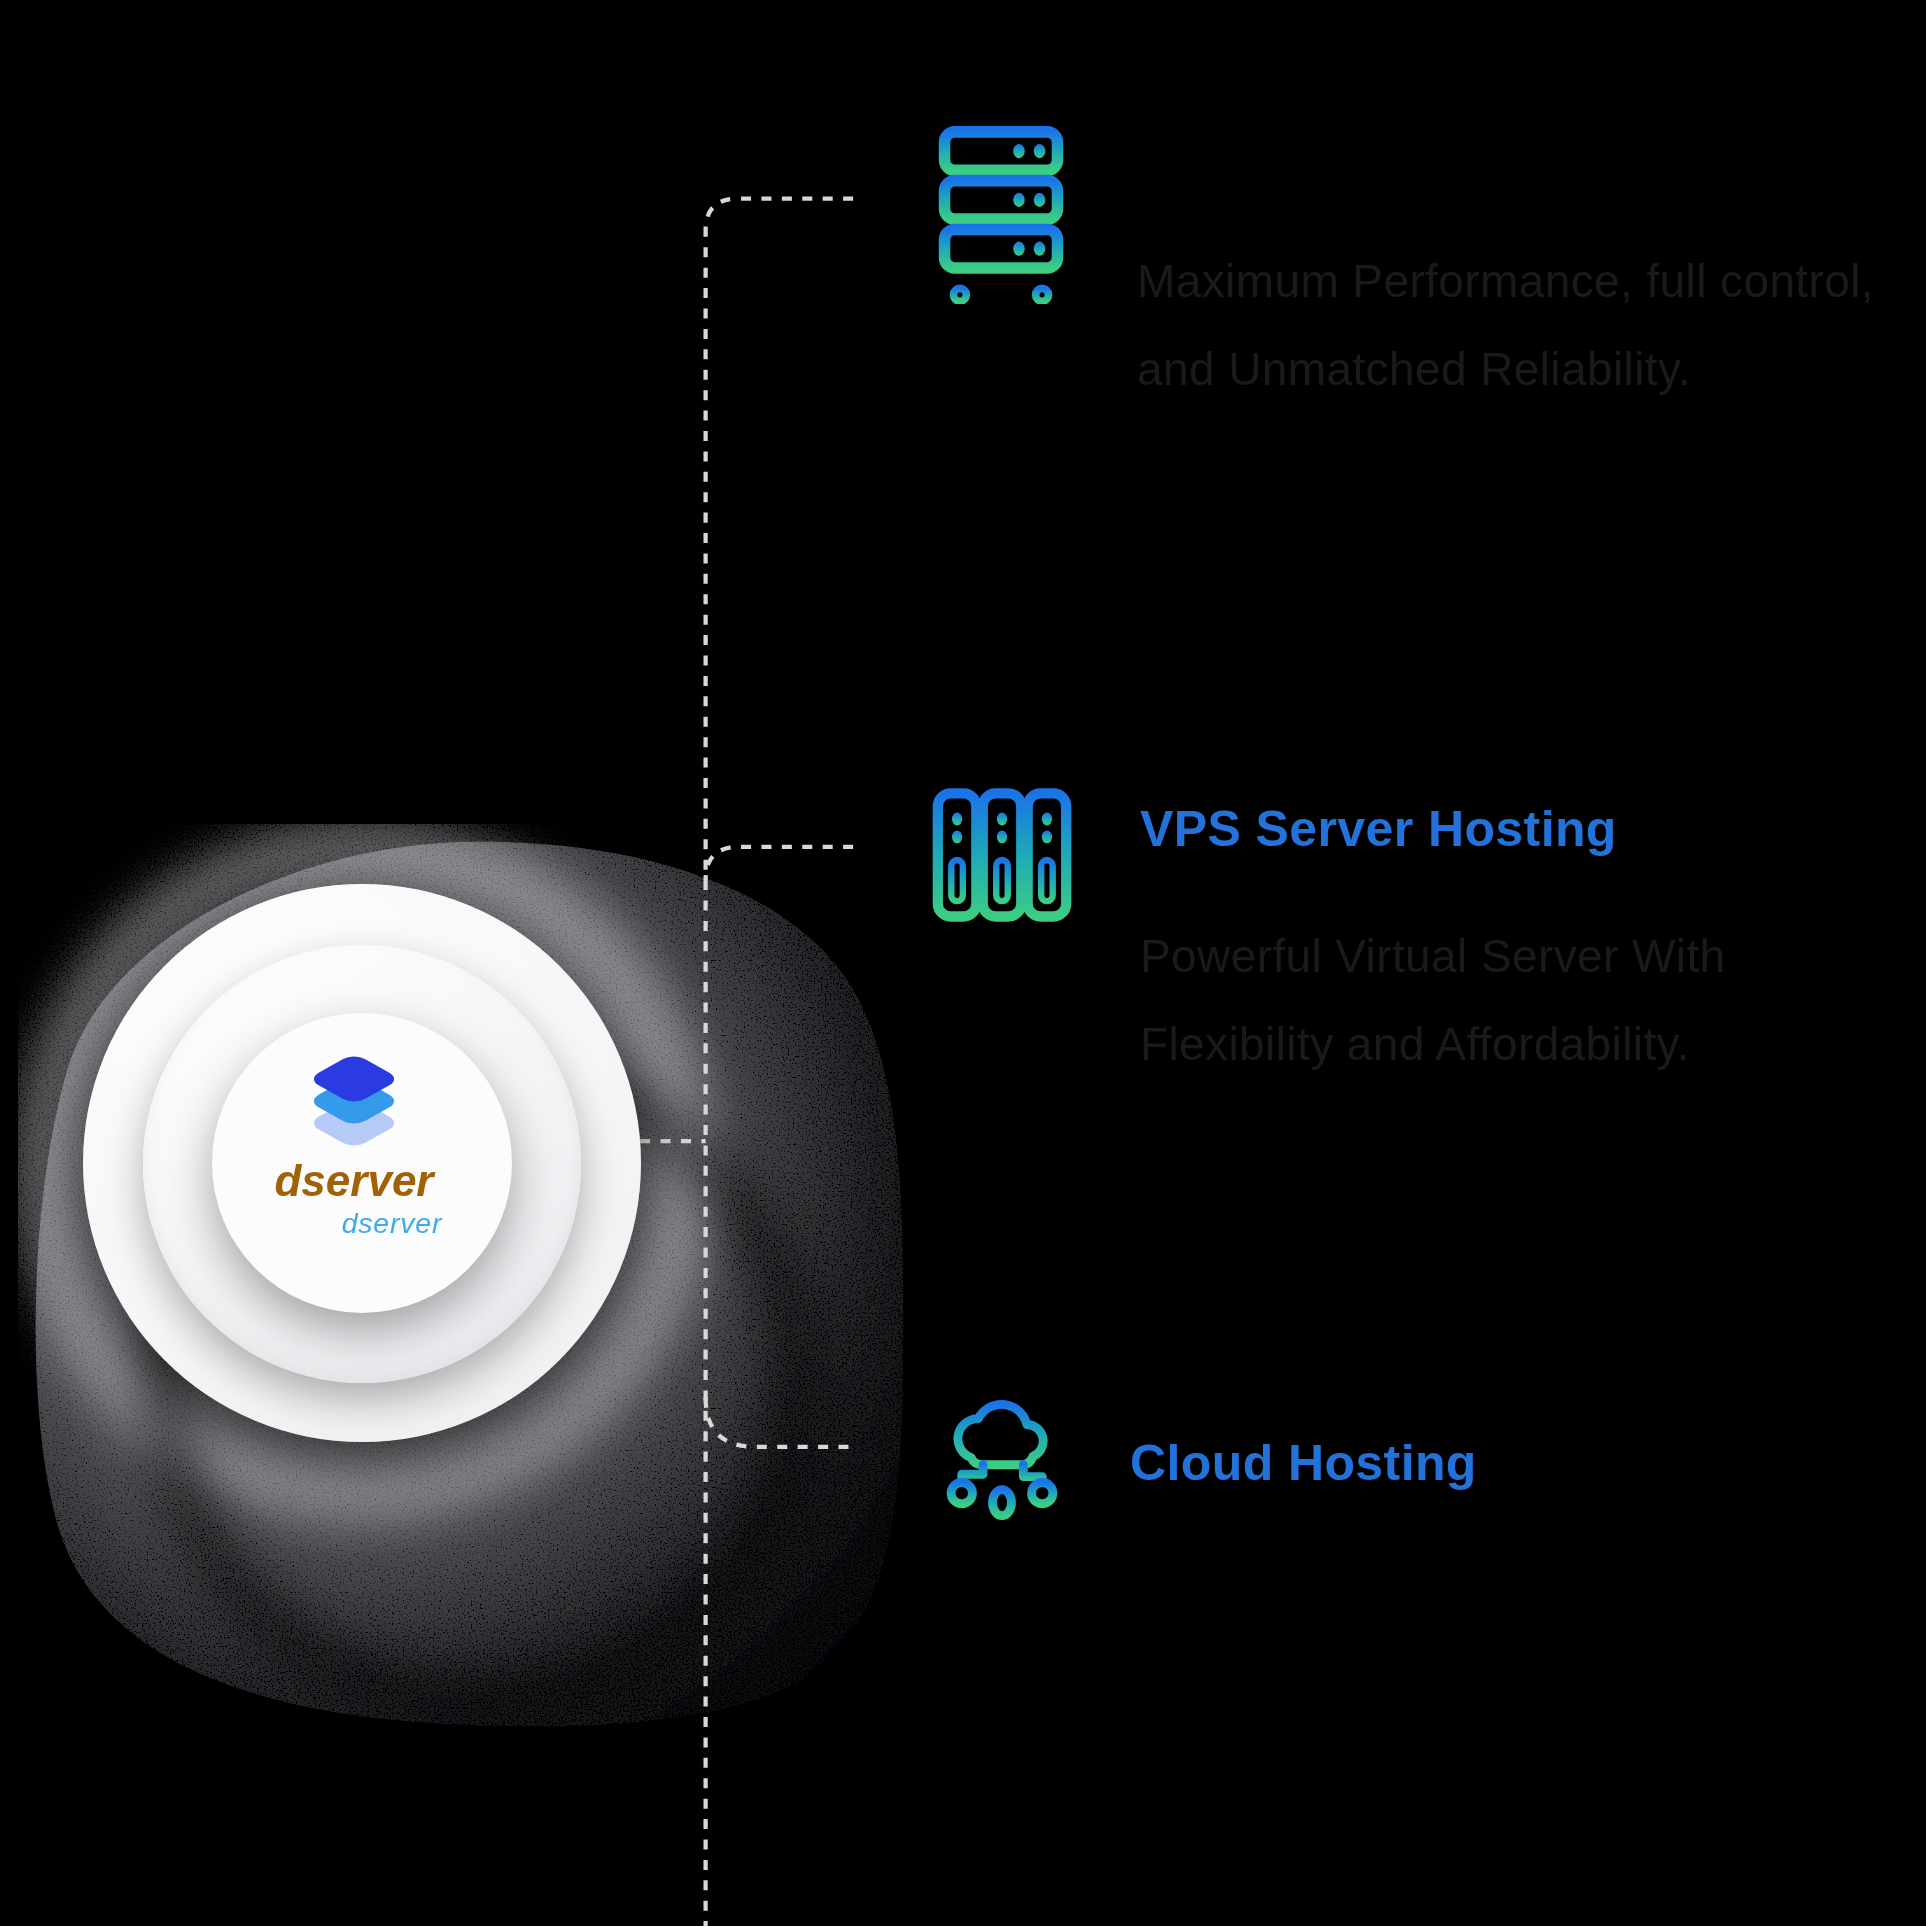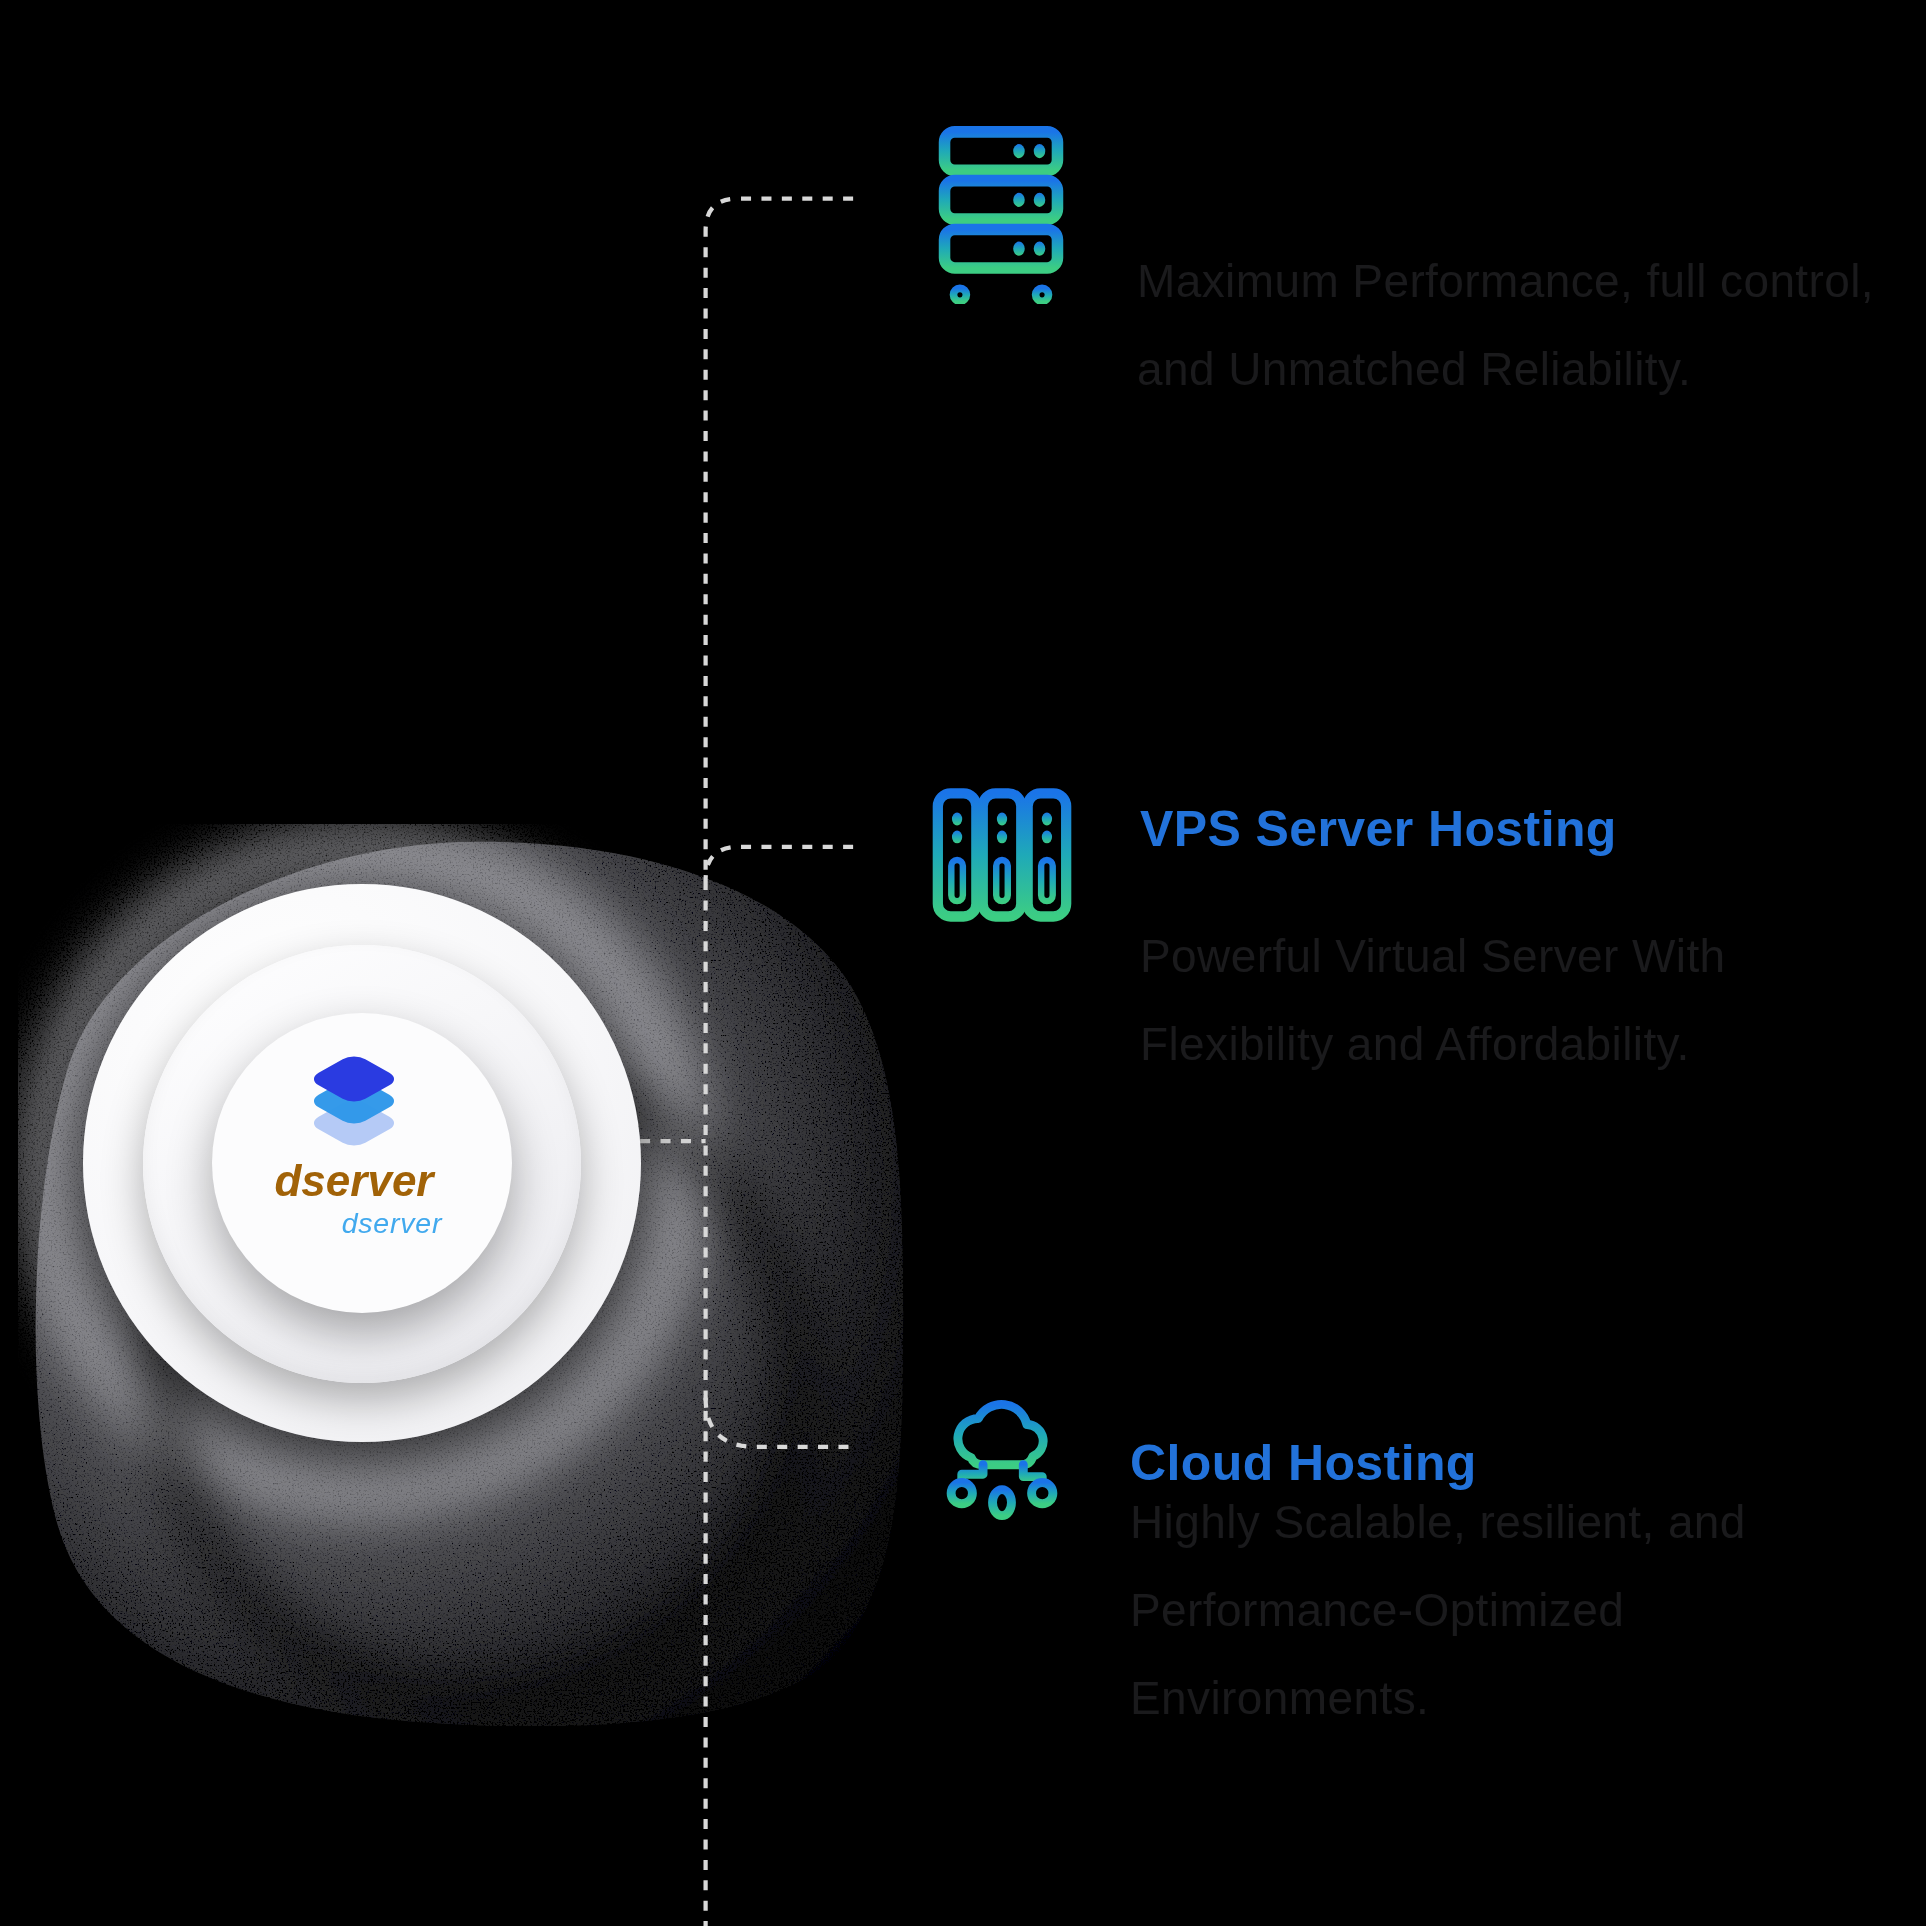--- a/index.html
+++ b/index.html
@@ -168,18 +168,15 @@
       <path d="M86 57 A14 14 0 0 0 81 30 A22 22 0 0 0 40 25 A17 17 0 0 0 34 58 Q36 64 44 64 H76 Q84 64 86 57 Z"></path>
       <path d="M44 64 V72 H26 V79"></path>
       <circle cx="26" cy="88" r="9"></circle>
       <line x1="60" y1="64" x2="60" y2="84"></line>
       <ellipse cx="60" cy="96" rx="8" ry="11"></ellipse>
       <path d="M78 64 V74 H94 V79"></path>
       <circle cx="94" cy="88" r="9"></circle>
     </g>
   </svg>
   <div id="sec3-title" class="sec-title">Cloud Hosting</div>
-  <div id="sec3-desc" class="sec-desc">Highly Scalable, resilient, and
-Performance-Optimized
-Environments.</div>
 
 </div>
 
 
 </body></html>

